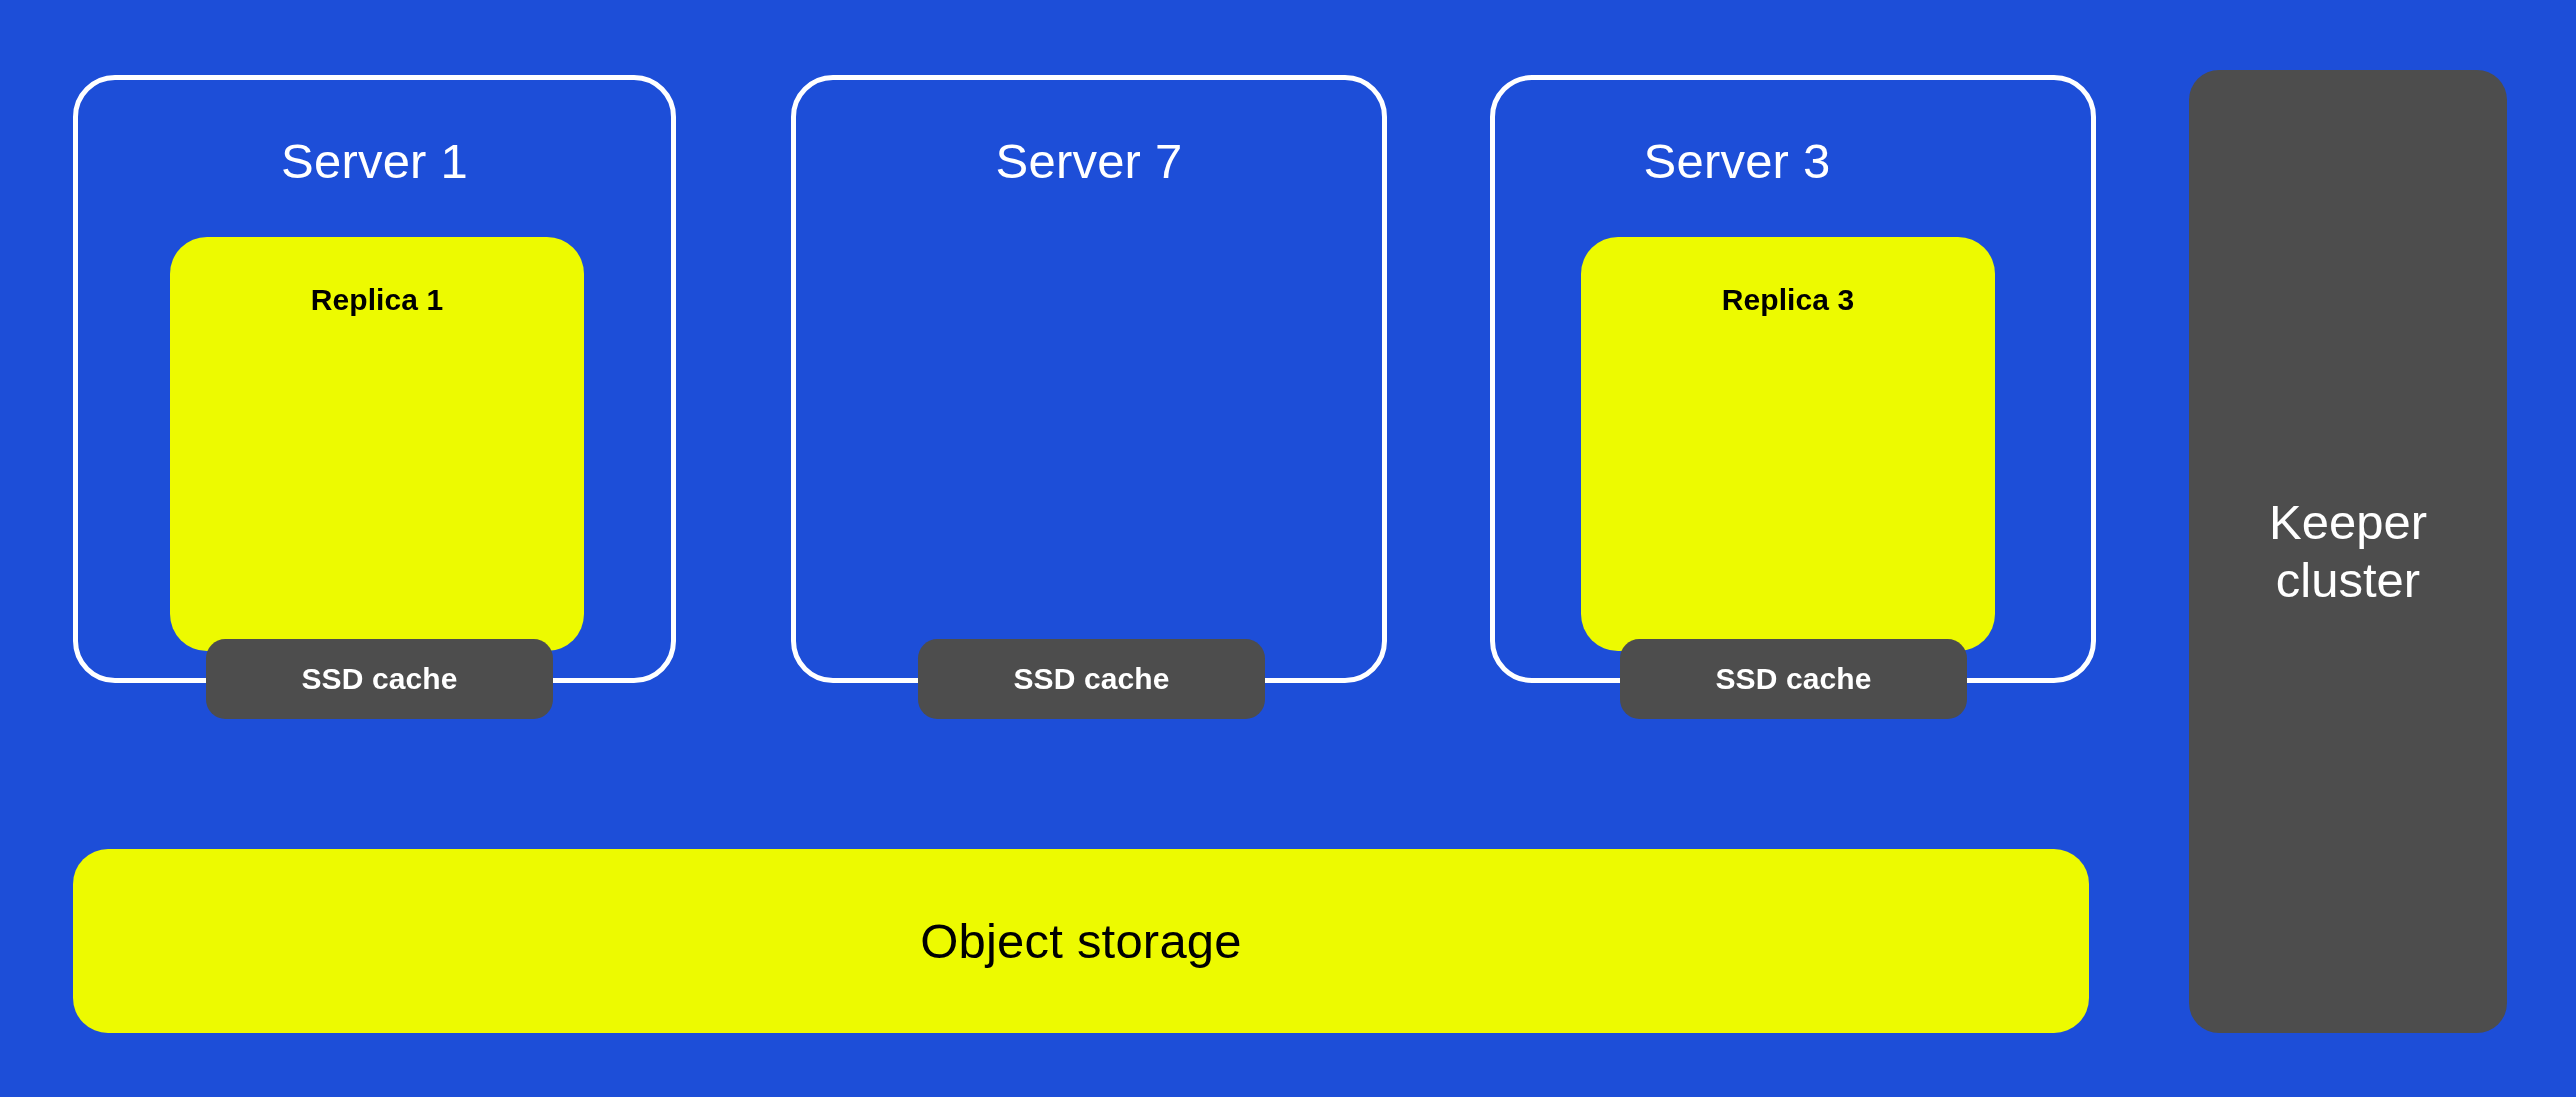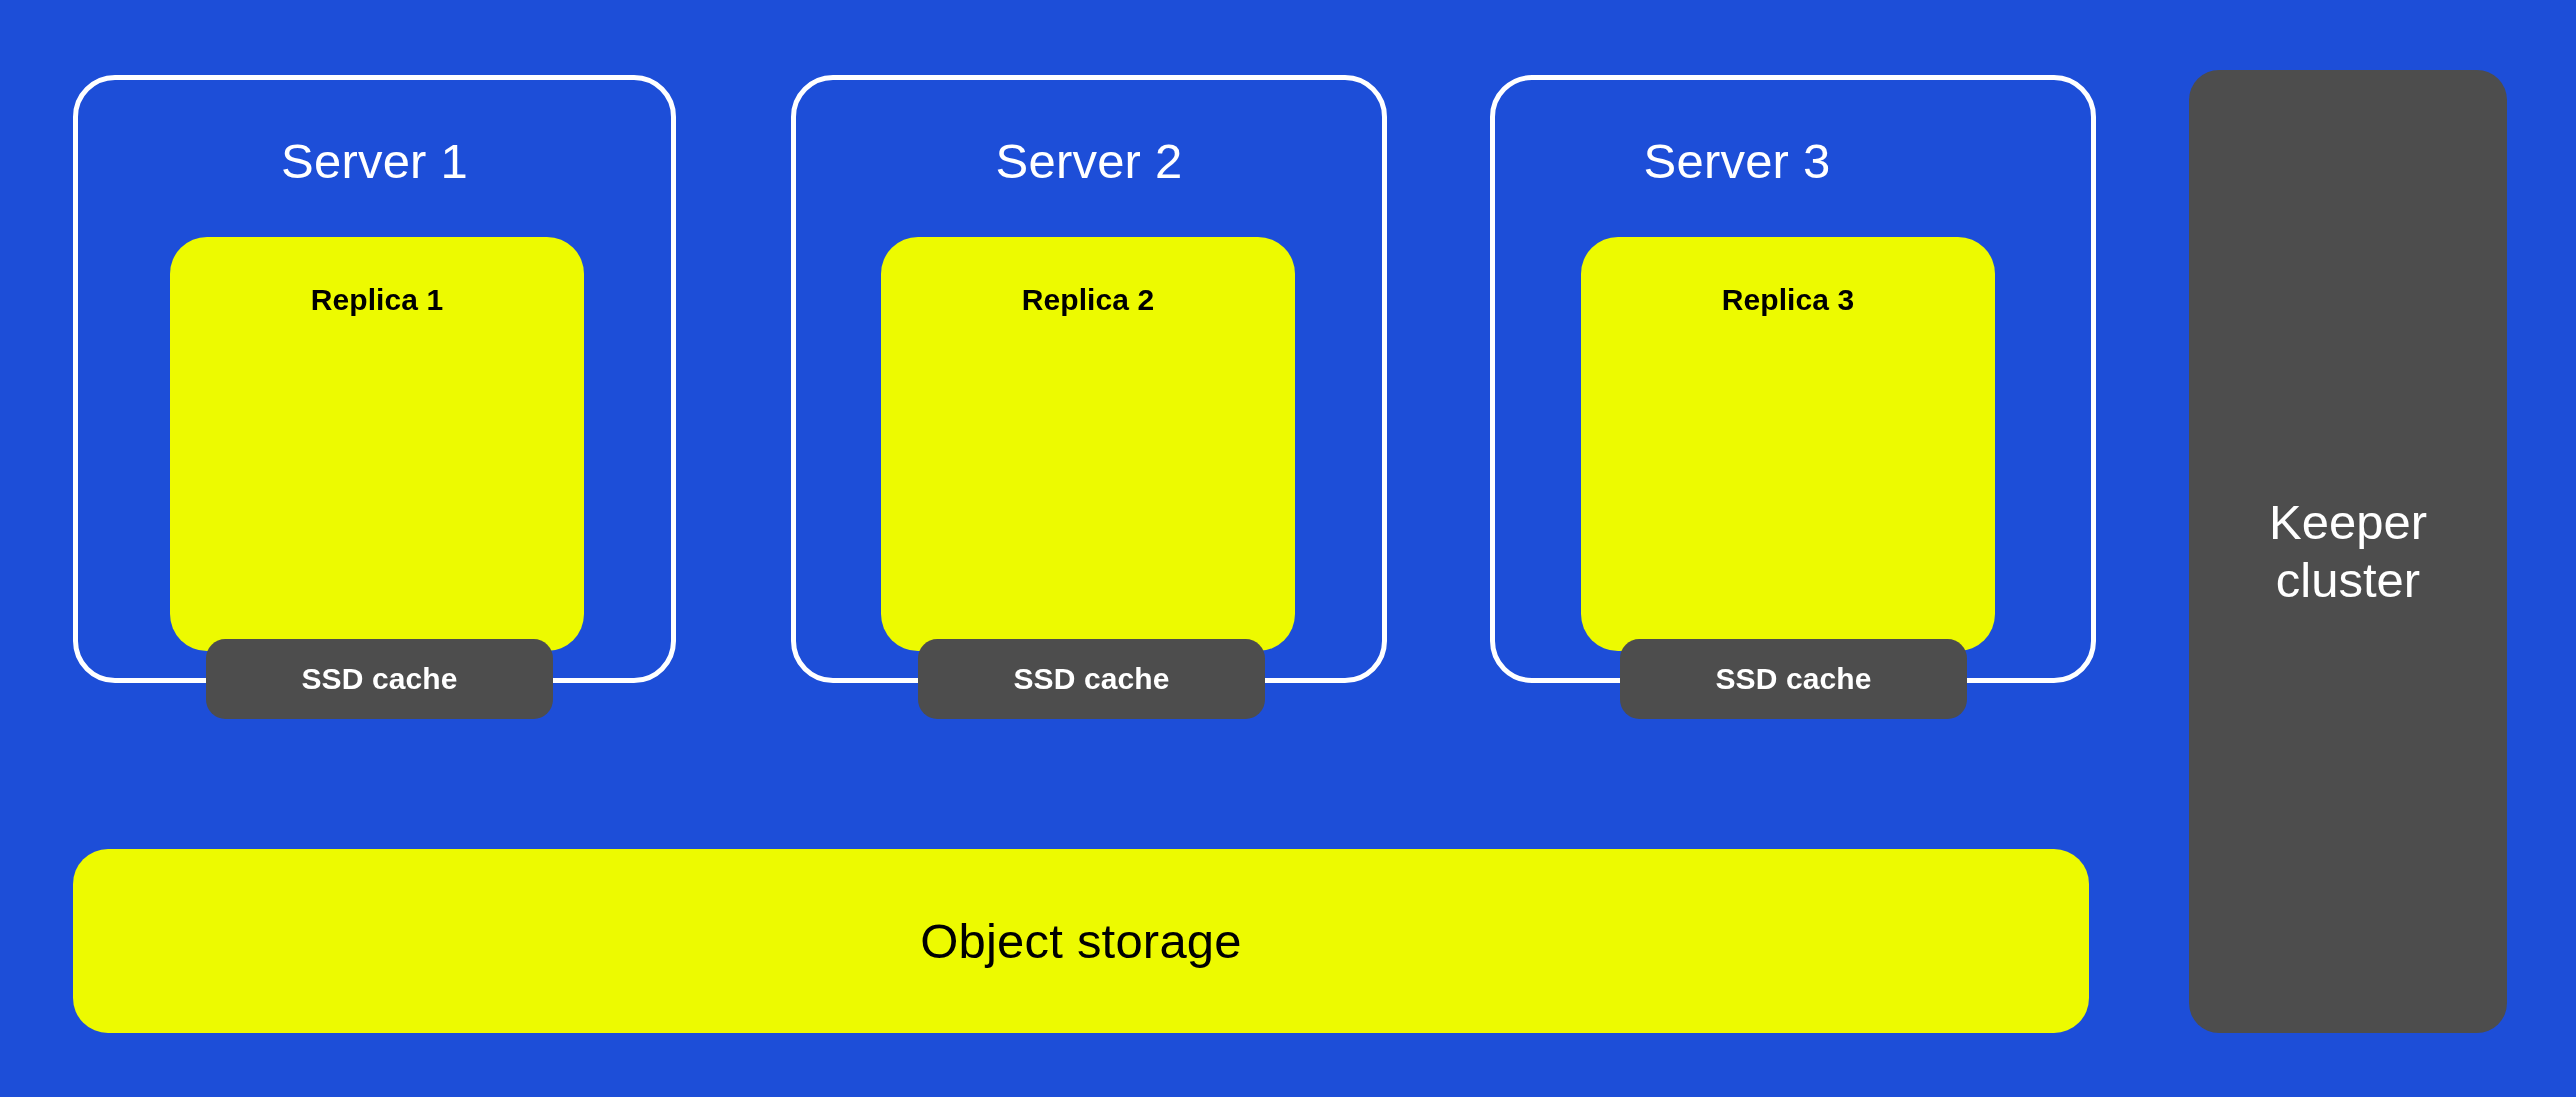--- a/index.html
+++ b/index.html
@@ -127,24 +127,21 @@
   <div class="server-panel" style="left:73px; top:75px; width:603px; height:608px;"></div>
   <div class="server-title" style="left:73px; width:603px; top:137px;">Server 1</div>
   <div class="replica-box" style="left:170px; top:237px; width:414px; height:414px;">
     <div class="replica-label">Replica 1</div>
   </div>
   <div class="ssd-chip" style="left:206px; top:639px; width:347px; height:80px;">
     <span class="ssd-label">SSD cache</span>
   </div>
 
   <div class="server-panel" style="left:791px; top:75px; width:596px; height:608px;"></div>
-  <div class="server-title" style="left:791px; width:596px; top:137px;">Server 2</div>
-  <div class="replica-box" style="left:881px; top:237px; width:414px; height:414px;">
-    <div class="replica-label">Replica 2</div>
-  </div>
+  <div class="server-title" style="left:791px; width:596px; top:137px;">Server 7</div>
   <div class="ssd-chip" style="left:918px; top:639px; width:347px; height:80px;">
     <span class="ssd-label">SSD cache</span>
   </div>
 
   <div class="server-panel" style="left:1490px; top:75px; width:606px; height:608px;"></div>
   <div class="server-title" style="left:1434px; width:606px; top:137px;">Server 3</div>
   <div class="replica-box" style="left:1581px; top:237px; width:414px; height:414px;">
     <div class="replica-label">Replica 3</div>
   </div>
   <div class="ssd-chip" style="left:1620px; top:639px; width:347px; height:80px;">

